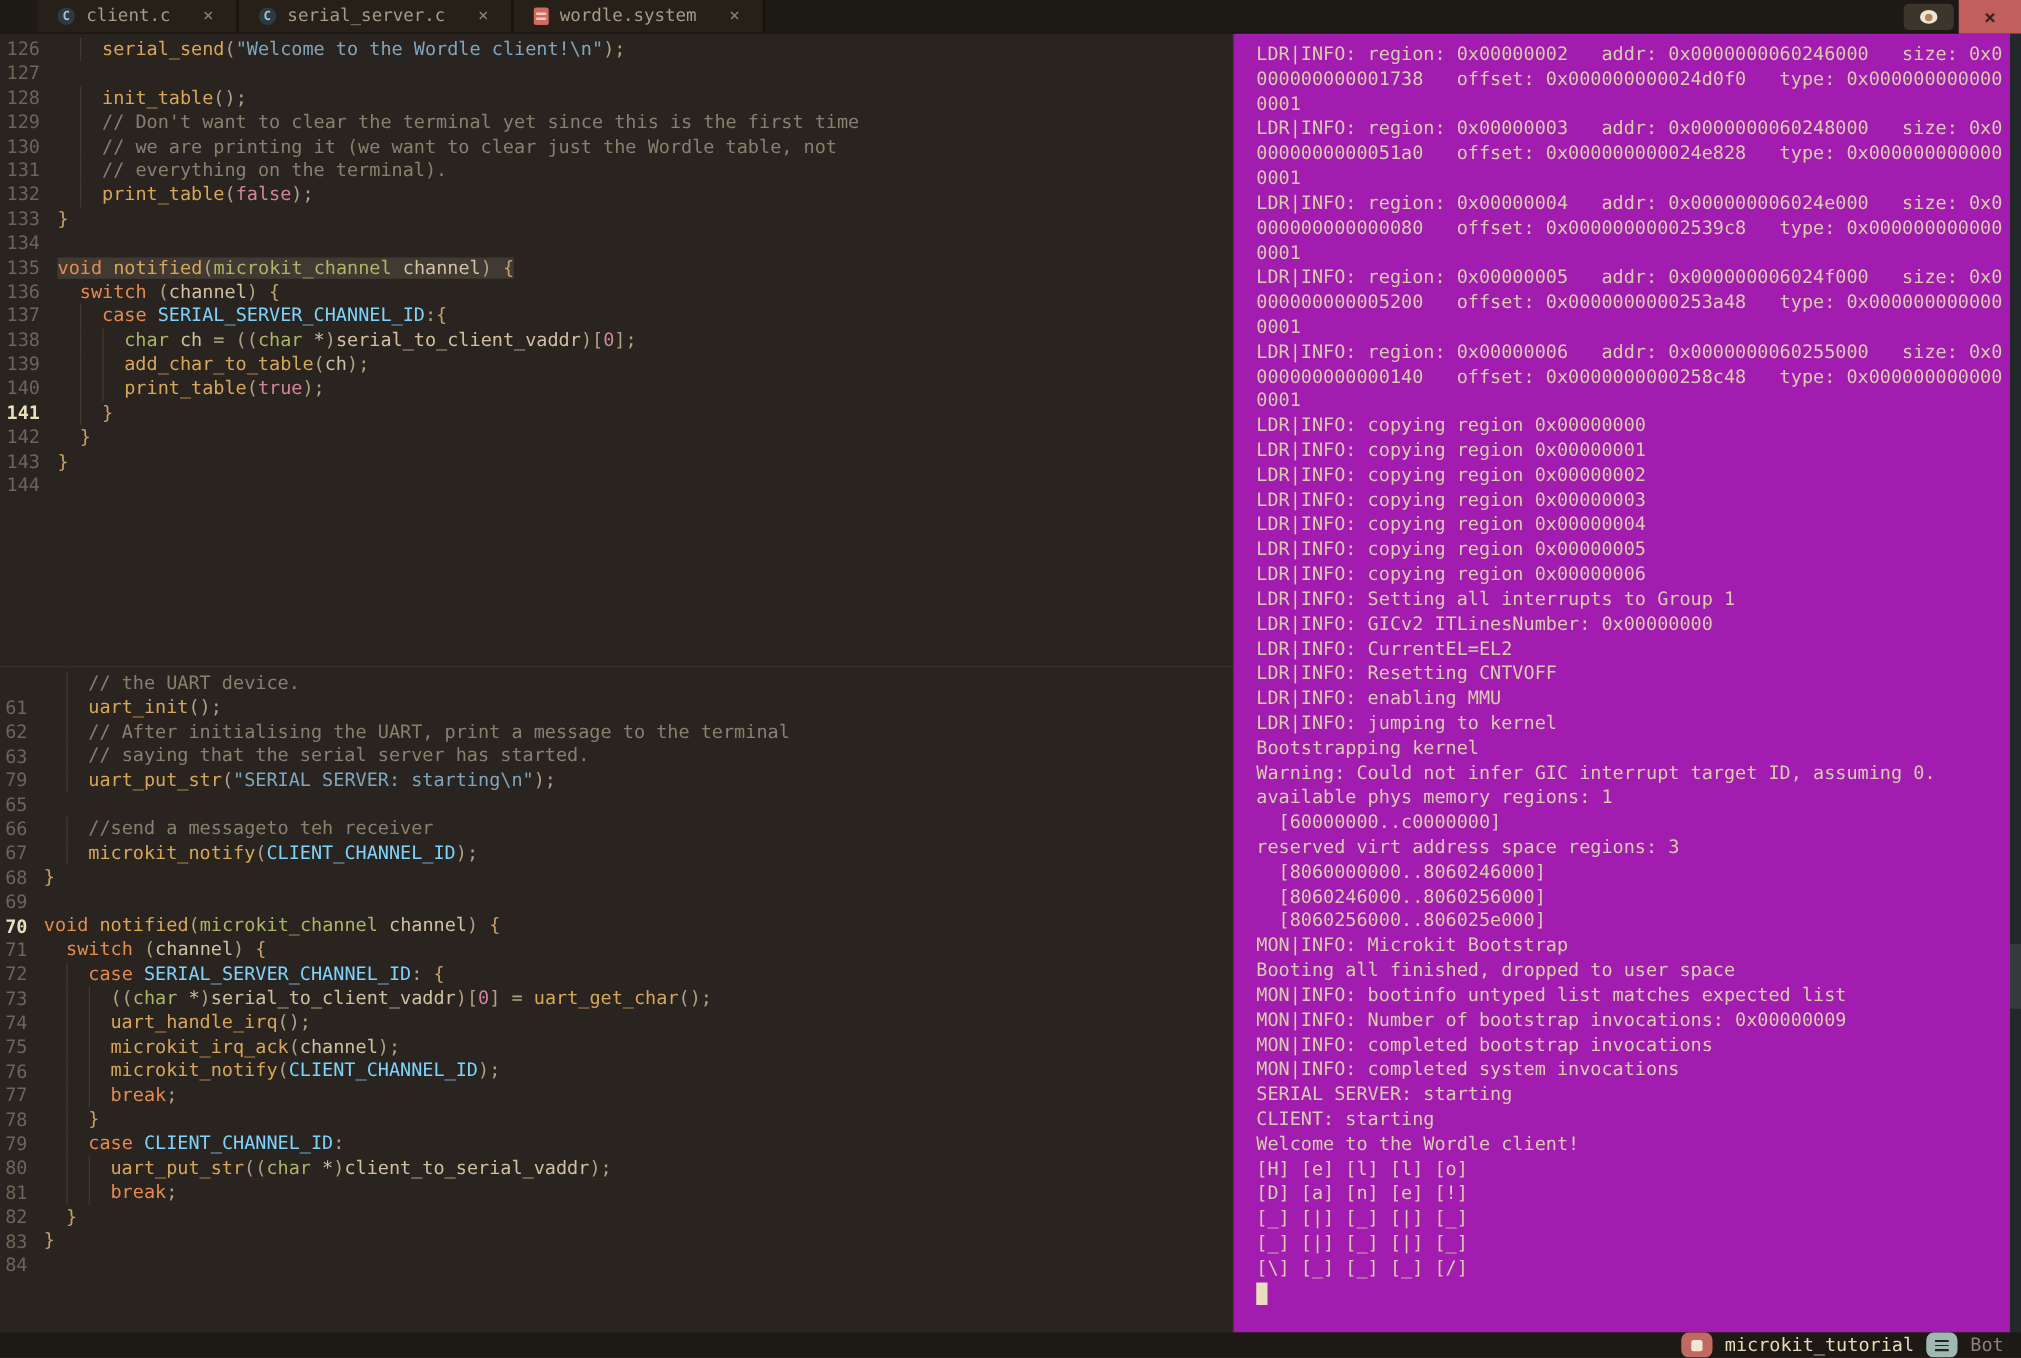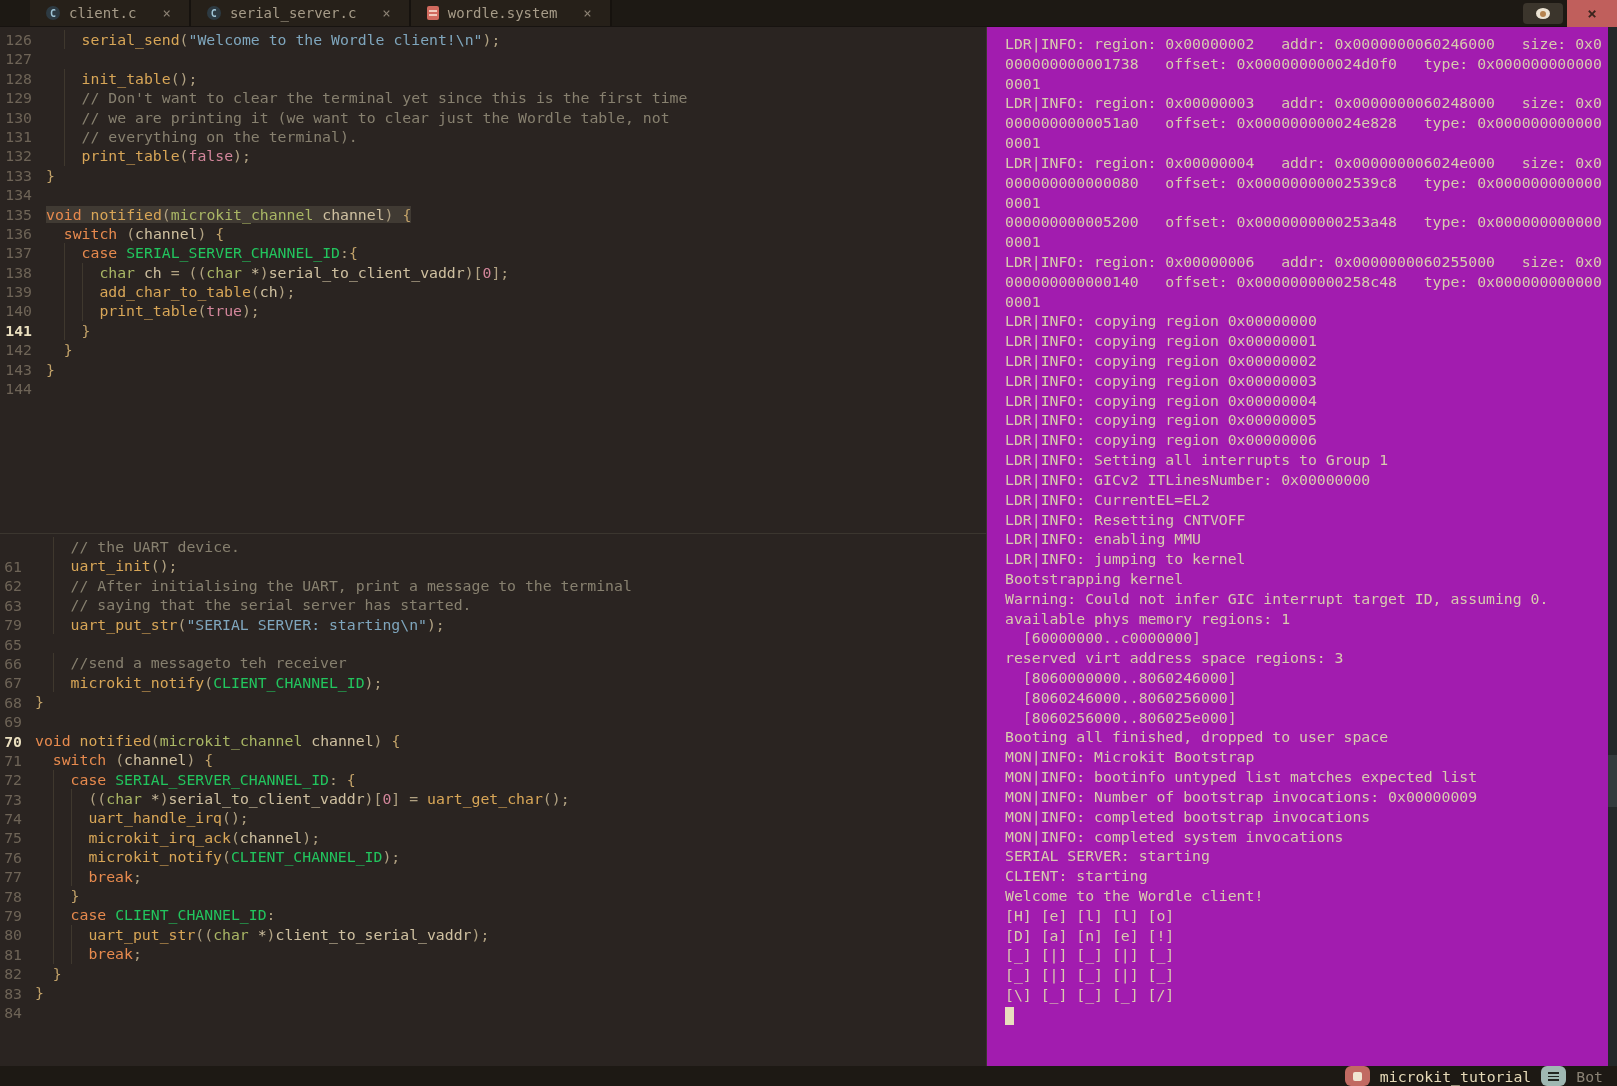--- a/index.html
+++ b/index.html
@@ -38,21 +38,21 @@
   #pane0 .num { width:32px; } #pane0 .gut { flex:none; width:14px; }
   #pane1 .num { width:22px;margin-top:20px; } #pane1 .gut { flex:none; width:13px; }
   .num.cur { color:#eadfbf; font-weight:bold; }
   .lct { white-space:pre; }
   .ind { display:inline-block; width:17.81px; height:100%; vertical-align:top; }
   .ind.g { border-left:1px solid #3f382e; }
   .sel { background:#403a33; }
 
   .kw{color:#e78a4e;} .fn{color:#d8a657;} .ty{color:#a9b665;margin-top:22px;} .str{color:#7fa6bd;}
   .cm{color:#87806f;} .pu{color:#b0a182;} .tx{color:#cfc0a0;} .bo{color:#d3869b;}
-  .nu{color:#d3869b;} .br{color:#c2a269;} .id{color:#22c55e;}
+  .nu{color:#d3869b;} .br{color:#c2a269;} .id{color:#7dd3fc;}
 
   
   .terminal { position:absolute; left:987px; top:27px; width:621px; height:1039px;
               padding:7px 0 0 18px; background:#a21caf; }
   .trow { height:19.82px; line-height:19.82px; font-size:14.8px; color:#d8cbae; white-space:pre; }
   .cursorblk { display:inline-block; width:9px; height:18px; background:#e9ddbe; vertical-align:middle; }
   .scrollstrip { position:absolute; left:1608px; top:27px; width:9px; height:1039px; background:#232829; }
   .scrollthumb { position:absolute; left:0; width:9px; top:728px; height:52px; background:#333b3d; }
 
   
@@ -317,20 +317,21 @@
 <div class="terminal" id="terminal">
     <div class="trow">LDR|INFO: region: 0x00000002   addr: 0x0000000060246000   size: 0x0</div>
     <div class="trow">000000000001738   offset: 0x000000000024d0f0   type: 0x000000000000</div>
     <div class="trow">0001</div>
     <div class="trow">LDR|INFO: region: 0x00000003   addr: 0x0000000060248000   size: 0x0</div>
     <div class="trow">0000000000051a0   offset: 0x000000000024e828   type: 0x000000000000</div>
     <div class="trow">0001</div>
     <div class="trow">LDR|INFO: region: 0x00000004   addr: 0x000000006024e000   size: 0x0</div>
     <div class="trow">000000000000080   offset: 0x00000000002539c8   type: 0x000000000000</div>
     <div class="trow">0001</div>
+    <div class="trow">LDR|INFO: region: 0x00000005   addr: 0x000000006024f000   size: 0x0</div>
     <div class="trow">000000000005200   offset: 0x0000000000253a48   type: 0x000000000000</div>
     <div class="trow">0001</div>
     <div class="trow">LDR|INFO: region: 0x00000006   addr: 0x0000000060255000   size: 0x0</div>
     <div class="trow">000000000000140   offset: 0x0000000000258c48   type: 0x000000000000</div>
     <div class="trow">0001</div>
     <div class="trow">LDR|INFO: copying region 0x00000000</div>
     <div class="trow">LDR|INFO: copying region 0x00000001</div>
     <div class="trow">LDR|INFO: copying region 0x00000002</div>
     <div class="trow">LDR|INFO: copying region 0x00000003</div>
     <div class="trow">LDR|INFO: copying region 0x00000004</div>
@@ -343,22 +344,22 @@
     <div class="trow">LDR|INFO: enabling MMU</div>
     <div class="trow">LDR|INFO: jumping to kernel</div>
     <div class="trow">Bootstrapping kernel</div>
     <div class="trow">Warning: Could not infer GIC interrupt target ID, assuming 0.</div>
     <div class="trow">available phys memory regions: 1</div>
     <div class="trow">  [60000000..c0000000]</div>
     <div class="trow">reserved virt address space regions: 3</div>
     <div class="trow">  [8060000000..8060246000]</div>
     <div class="trow">  [8060246000..8060256000]</div>
     <div class="trow">  [8060256000..806025e000]</div>
+    <div class="trow">MON|INFO: Microkit Bootstrap</div>
     <div class="trow">Booting all finished, dropped to user space</div>
-    <div class="trow">MON|INFO: Microkit Bootstrap</div>
     <div class="trow">MON|INFO: bootinfo untyped list matches expected list</div>
     <div class="trow">MON|INFO: Number of bootstrap invocations: 0x00000009</div>
     <div class="trow">MON|INFO: completed bootstrap invocations</div>
     <div class="trow">MON|INFO: completed system invocations</div>
     <div class="trow">SERIAL SERVER: starting</div>
     <div class="trow">CLIENT: starting</div>
     <div class="trow">Welcome to the Wordle client!</div>
     <div class="trow">[H] [e] [l] [l] [o]</div>
     <div class="trow">[D] [a] [n] [e] [!]</div>
     <div class="trow">[_] [|] [_] [|] [_]</div>

